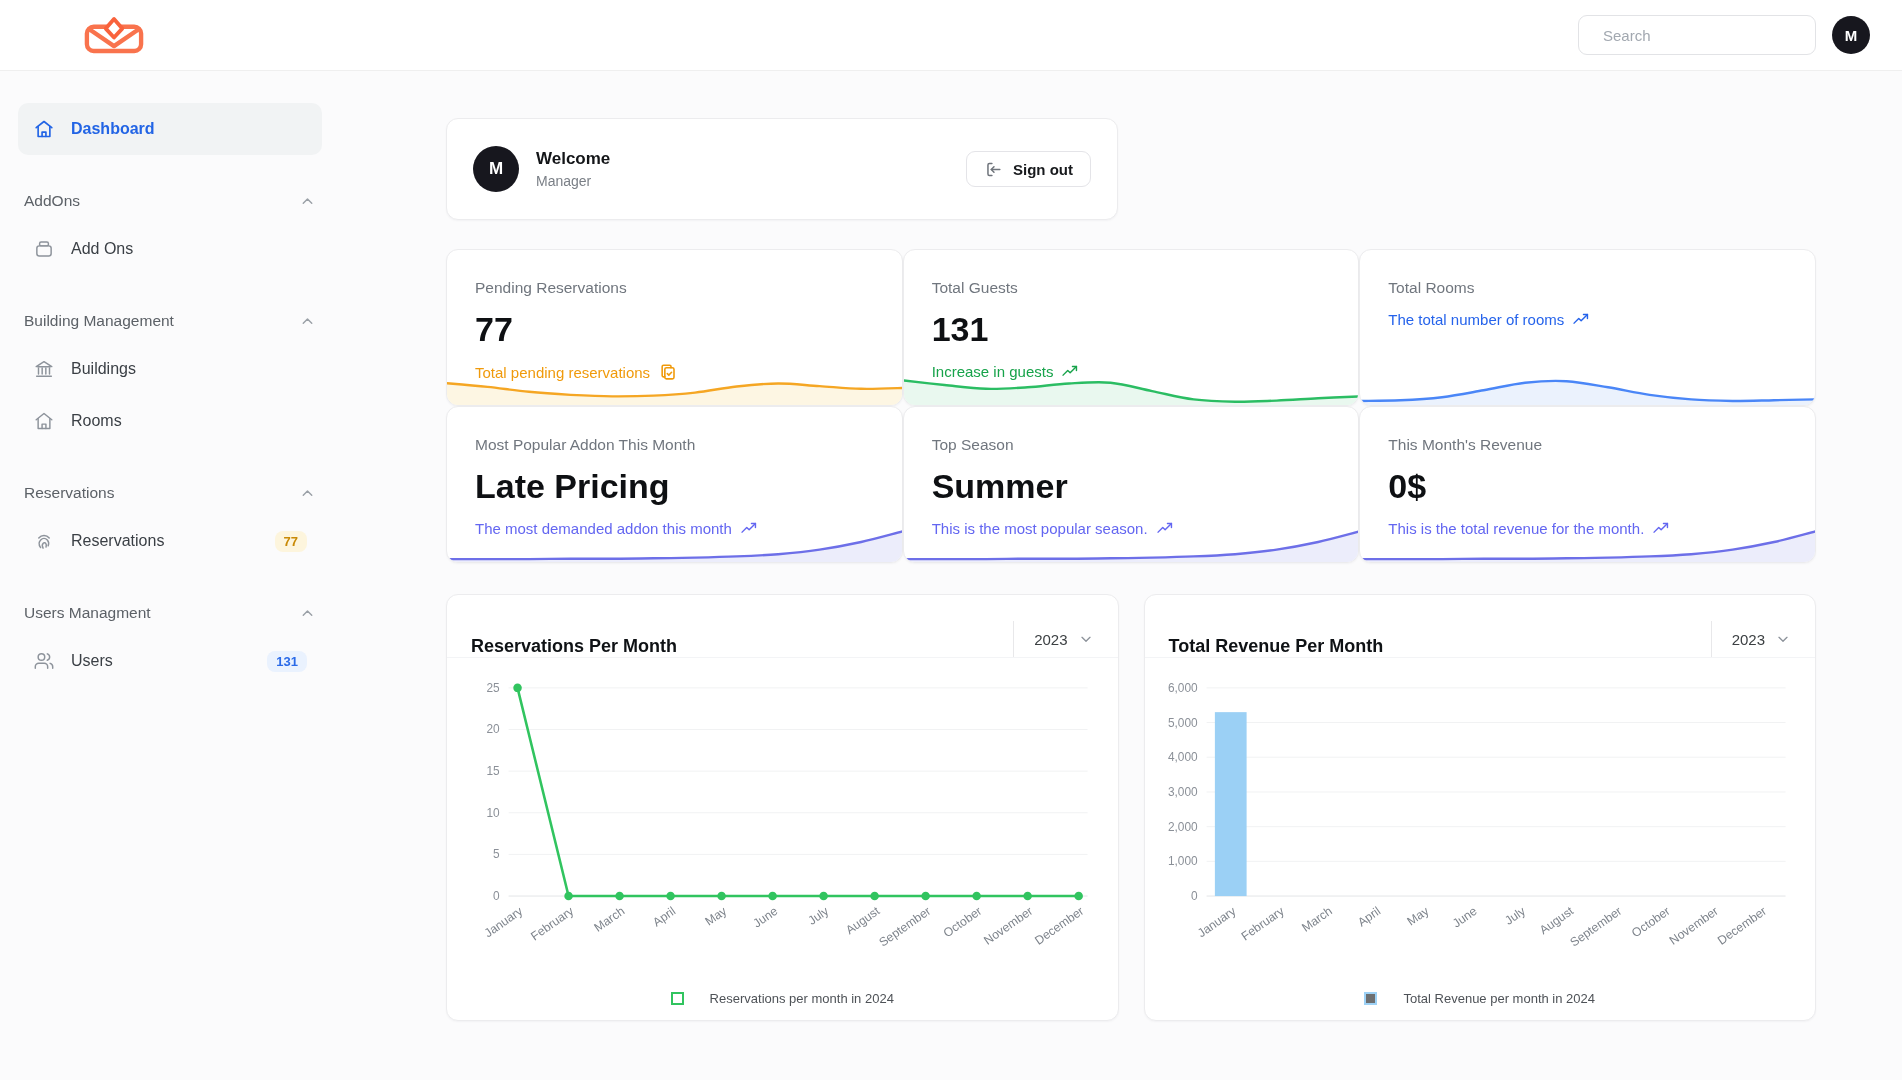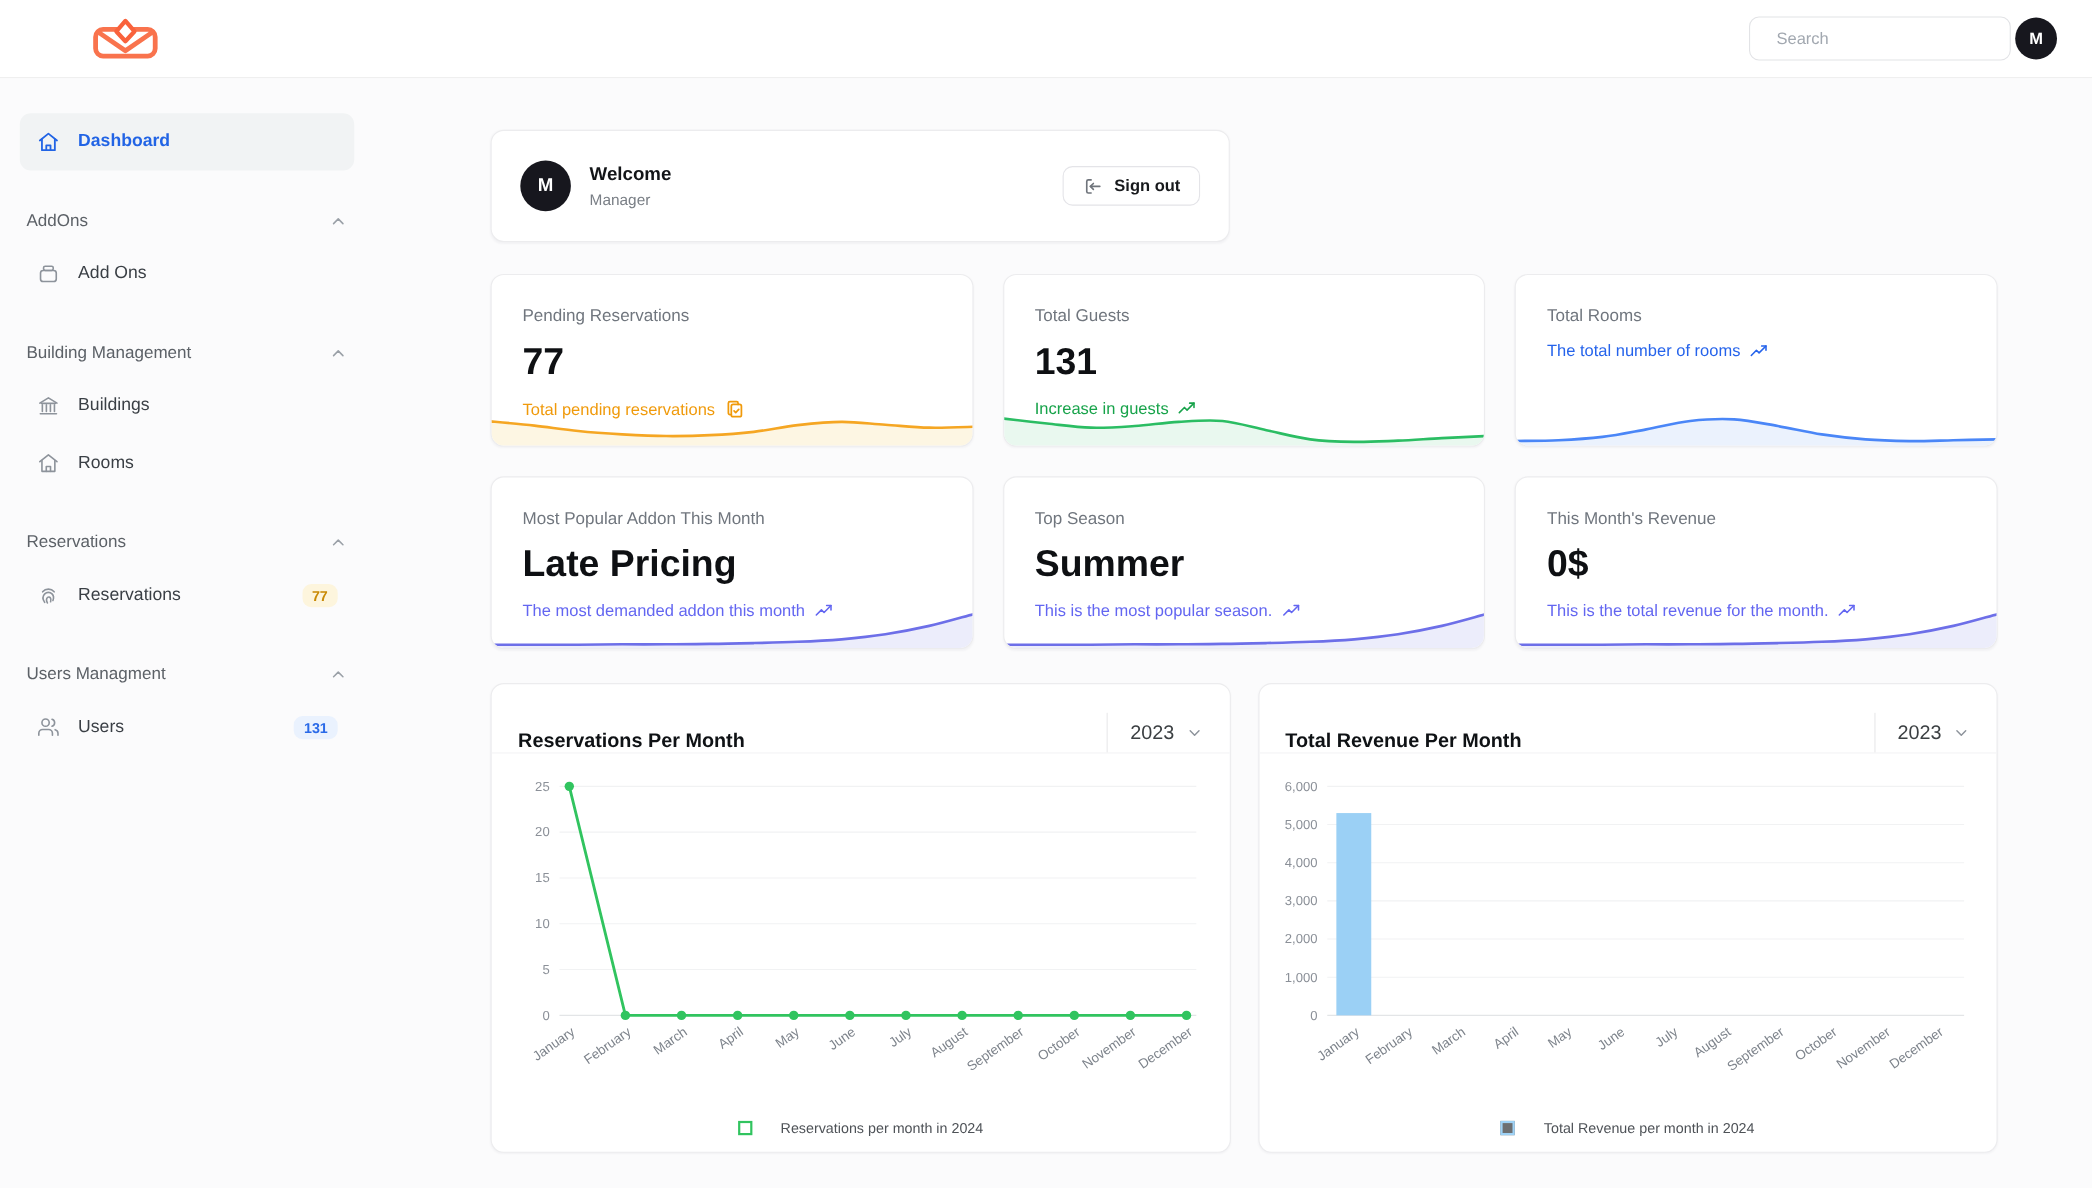--- a/index.html
+++ b/index.html
@@ -4,21 +4,21 @@
 <style>
   html,body{margin:0;padding:0}
   body{
     width:1902px;height:1080px;position:relative;overflow:hidden;
     background:#fbfbfc;font-family:"Liberation Sans",sans-serif;color:#1f2328;
   }
   
   .header{position:absolute;top:0;left:0;right:0;height:70px;background:#fff;
     border-bottom:1px solid #efefef;z-index:30;display:flex;align-items:center}
   .logo-wrap{margin-left:84px;display:flex;align-items:center;cursor:pointer}
-  .header-right{margin-left:auto;margin-right:32px;display:flex;align-items:center;gap:4px}
+  .header-right{margin-left:auto;margin-right:32px;display:flex;align-items:center;gap:16px}
   .search{width:238px;height:40px;border:1px solid #e2e3e6;border-radius:9px;background:#fff;
     display:flex;align-items:center;gap:9px;padding:0 13px;box-sizing:border-box;color:#9aa1a9}
   .search input{border:none;outline:none;background:transparent;font-size:15px;flex:1;
     font-family:"Liberation Sans",sans-serif;color:#333}
   .search input::placeholder{color:#a2a8b0}
   .avatar{width:38px;height:38px;border-radius:50%;background:#17171e;color:#fff;
     display:flex;align-items:center;justify-content:center;font-size:15px;font-weight:bold;cursor:pointer}
   
   .sidebar{position:absolute;top:70px;left:0;bottom:0;width:340px;box-sizing:border-box;
     padding:33px 18px 0 18px;background:#fbfbfc}
@@ -47,36 +47,36 @@
   .welcome-avatar{width:46px;height:46px;border-radius:50%;background:#17171e;color:#fff;
     display:flex;align-items:center;justify-content:center;font-size:17px;font-weight:bold}
   .welcome-texts{margin-left:17px}
   .welcome-title{font-size:17px;font-weight:bold;color:#131518}
   .welcome-sub{font-size:14px;color:#7a7f86;margin-top:4px}
   .signout{margin-left:auto;display:flex;align-items:center;gap:10px;height:36px;
     border:1px solid #e4e4e8;border-radius:9px;background:#fff;padding:0 17px;cursor:pointer;
     font-size:15px;font-weight:bold;color:#17191c}
   .signout .so-icon{color:#6f747b;display:flex}
   
-  .stats-grid{display:grid;grid-template-columns:repeat(3,1fr);gap:27px;margin-bottom:31px}
+  .stats-grid{display:grid;grid-template-columns:repeat(3,1fr);margin-bottom:31px}
   .stat-card{height:157px;position:relative;overflow:hidden;padding:29px 28px 0 28px}
   .stat-title{font-size:15.5px;color:#70767e}
   .stat-value{font-size:34px;font-weight:bold;color:#0e1013;margin-top:13px;white-space:nowrap}
   .stat-link{display:flex;align-items:center;gap:8px;font-size:15px;margin-top:13px;cursor:pointer;width:max-content}
   .stat-link .stat-link-icon{display:flex}
   .spark{position:absolute;left:-1px;right:-1px;bottom:-1px;height:46px}
   .spark svg{display:block;width:100%;height:100%}
   
   .charts-grid{display:grid;grid-template-columns:1fr 1fr;gap:25px}
   .chart-card{height:427px;display:flex;flex-direction:column;overflow:hidden}
   .chart-head{height:62px;min-height:62px;display:flex;align-items:flex-end;padding:0 24px;
     border-bottom:1px solid #f3f4f6}
   .chart-title{font-size:18px;font-weight:bold;color:#0f1215}
   .year-sel{margin-left:auto;display:flex;align-items:center;gap:10px;height:36px;
-    padding-left:20px;border-left:1px solid #e8e8ea;font-size:18px;color:#3c4043;cursor:pointer}
+    padding-left:20px;border-left:1px solid #e8e8ea;font-size:15px;color:#3c4043;cursor:pointer}
   .year-sel .chev{color:#8d939b;display:flex}
   .chart-body{flex:1;padding:14px 20px 0 16px}
   .chart-svg{width:100%;display:block}
   .legend{display:flex;align-items:center;justify-content:center;gap:26px;
     font-size:13px;color:#4e5257;padding:2px 0 14px}
   .legend-box{width:13px;height:13px;box-sizing:border-box;border:2px solid transparent}
 </style>
 </head>
 <body>
 

